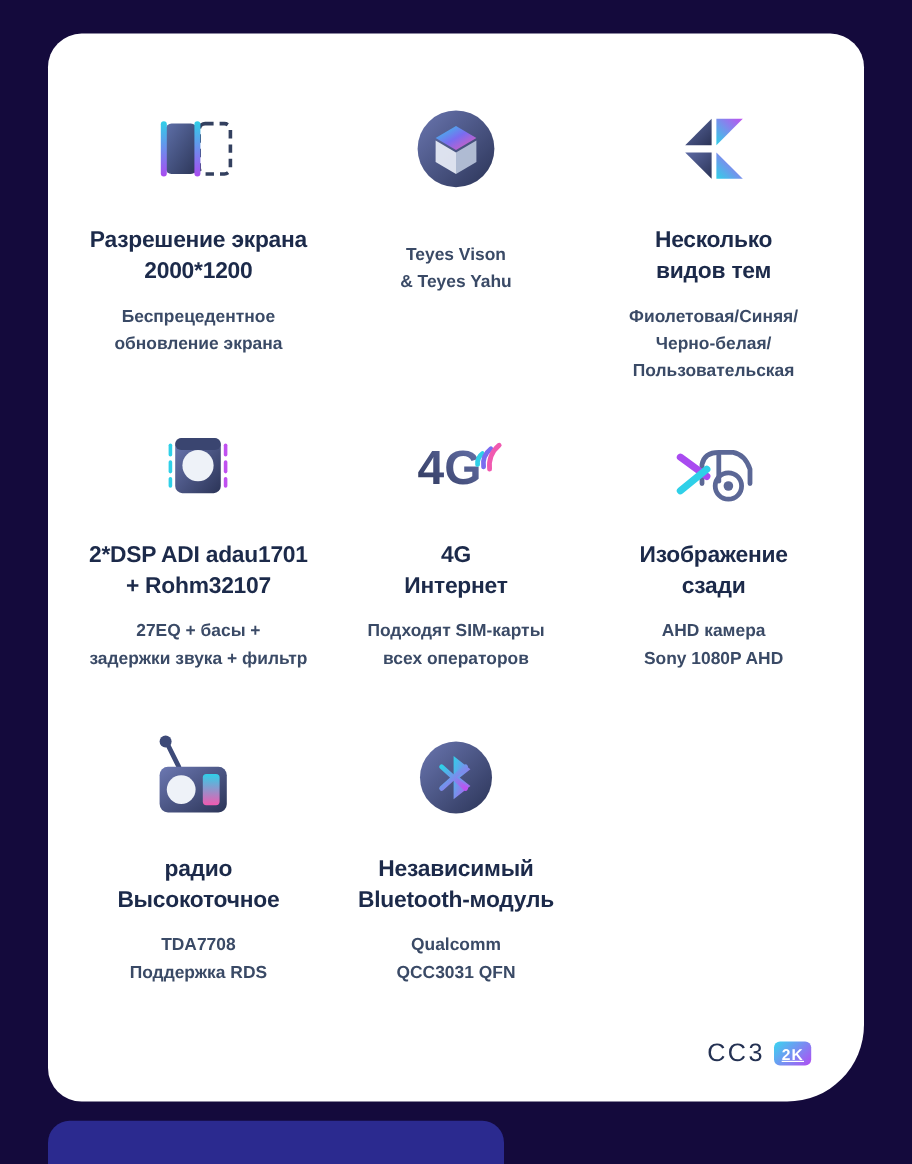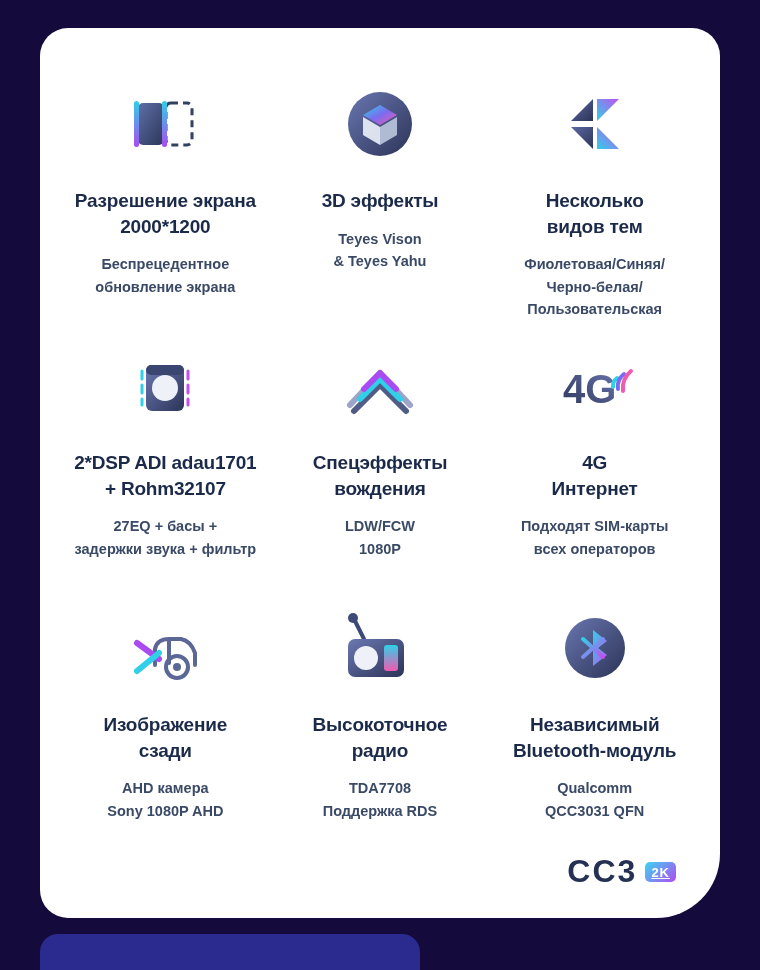--- a/index.html
+++ b/index.html
@@ -75,22 +75,22 @@
   }
   .logo {
     position: absolute;
     right: 44px;
     bottom: 28px;
     display: flex;
     align-items: center;
     gap: 8px;
   }
   .logo-text {
-    font-size: 32px;
-    font-weight: bold;
+    font-size: 21px;
+    font-weight: normal;
     color: #243152;
     letter-spacing: 2px;
   }
   .logo-badge {
     font-size: 13px;
     font-weight: bold;
     color: #ffffff;
     background: linear-gradient(135deg, #39d6f0, #b24bf3);
     border-radius: 5px;
     padding: 3px 6px 2px 6px;
@@ -154,21 +154,20 @@
                   <stop offset="1" stop-color="#f05ab0"></stop>
               </linearGradient>
             </defs>
             <circle cx="39" cy="39" r="32" fill="url(#g2a)"></circle>
             <path d="M39 20 L56 30 L39 40 L22 30 Z" fill="url(#g2b)"></path>
             <path d="M22 32 L39 42 L39 60 L22 50 Z" fill="#e9eef7" opacity="0.92"></path>
             <path d="M56 32 L39 42 L39 60 L56 50 Z" fill="#b9c4da" opacity="0.92"></path>
           </svg>
         </div>
         <div class="title">
-          <div>3D эффекты</div>
         </div>
         <div class="desc">
           <div>Teyes Vison</div>
           <div>&amp; Teyes Yahu</div>
         </div>
       </div>
 
       <div class="cell">
         <div class="icon-wrap">
           <svg width="78" height="78" viewBox="0 0 78 78">
@@ -226,40 +225,20 @@
         <div class="title">
           <div>2*DSP ADI adau1701</div>
           <div>+ Rohm32107</div>
         </div>
         <div class="desc">
           <div>27EQ + басы +</div>
           <div>задержки звука + фильтр</div>
         </div>
       </div>
 
-      <div class="cell">
-        <div class="icon-wrap">
-          <svg width="100" height="78" viewBox="0 0 100 78">
-            <g fill="none" stroke-linecap="round" stroke-linejoin="round" stroke-width="6">
-              <path d="M20 58 L50 26 L80 58" stroke="#7b86b8" opacity="0.75"></path>
-              <path d="M24 64 L50 38 L76 64" stroke="#3d4a78" opacity="0.9"></path>
-              <path d="M30 52 L50 32 L70 52" stroke="#2fd0e8"></path>
-              <path d="M34 42 L50 26 L66 42" stroke="#a94bf0"></path>
-            </g>
-          </svg>
-        </div>
-        <div class="title">
-          <div>Спецэффекты</div>
-          <div>вождения</div>
-        </div>
-        <div class="desc">
-          <div>LDW/FCW</div>
-          <div>1080P</div>
-        </div>
-      </div>
 
       <div class="cell">
         <div class="icon-wrap">
           <svg width="100" height="78" viewBox="0 0 100 78">
             <defs>
               <linearGradient id="g6" x1="0" y1="1" x2="1" y2="0">
                 <stop offset="0" stop-color="#2b3457"></stop>
                   <stop offset="1" stop-color="#6a76b0"></stop>
               </linearGradient>
             </defs>
@@ -320,22 +299,22 @@
               </linearGradient>
             </defs>
             <line x1="34" y1="34" x2="24" y2="14" stroke="#3d4a78" stroke-width="4" stroke-linecap="round"></line>
             <circle cx="23" cy="13" r="5" fill="#3d4a78"></circle>
             <rect x="18" y="34" width="56" height="38" rx="7" fill="url(#g8a)"></rect>
             <circle cx="36" cy="53" r="12" fill="#eef2f8"></circle>
             <rect x="54" y="40" width="14" height="26" rx="3" fill="url(#g8b)"></rect>
           </svg>
         </div>
         <div class="title">
+          <div>радио</div>
           <div>Высокоточное</div>
-          <div>радио</div>
         </div>
         <div class="desc">
           <div>TDA7708</div>
           <div>Поддержка RDS</div>
         </div>
       </div>
 
       <div class="cell">
         <div class="icon-wrap">
           <svg width="80" height="80" viewBox="0 0 80 80">

